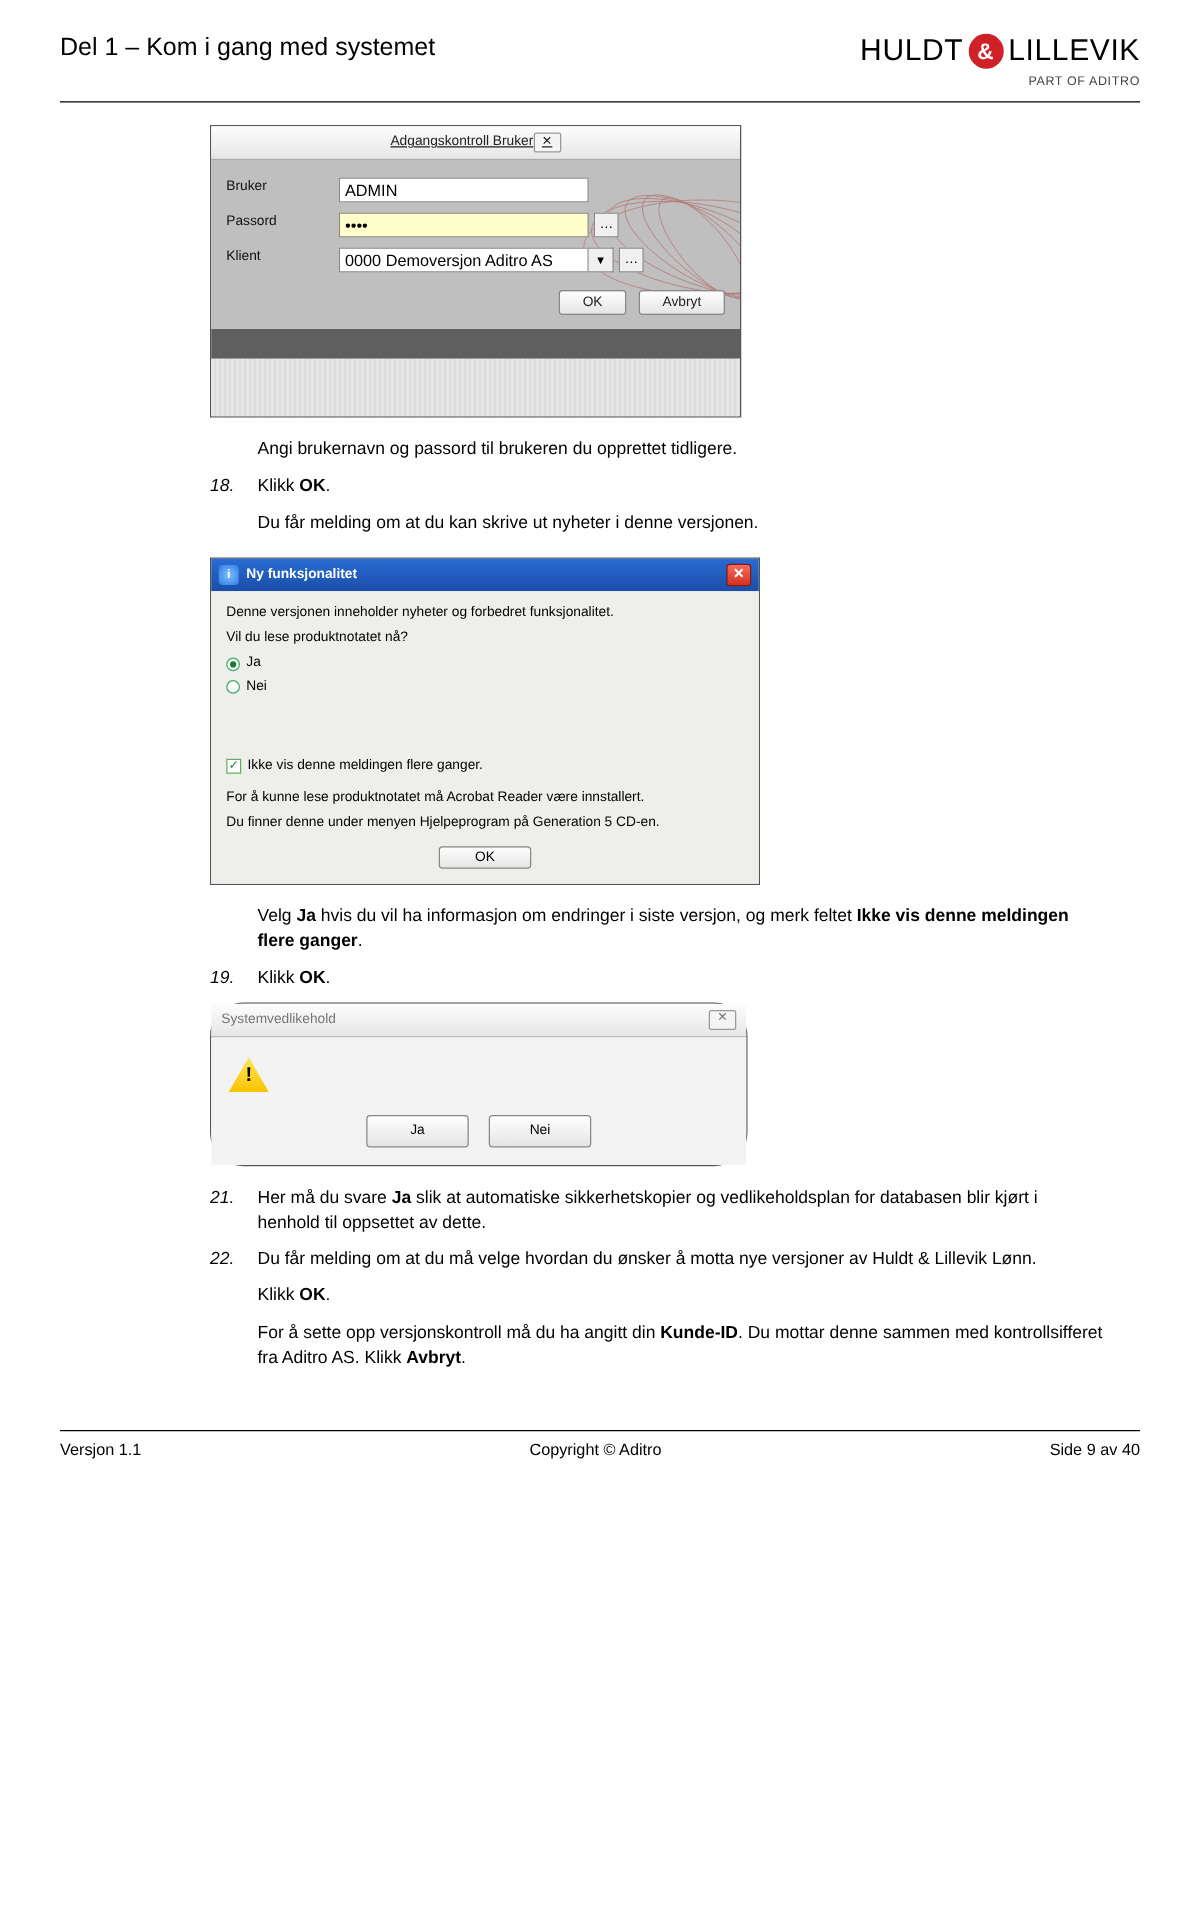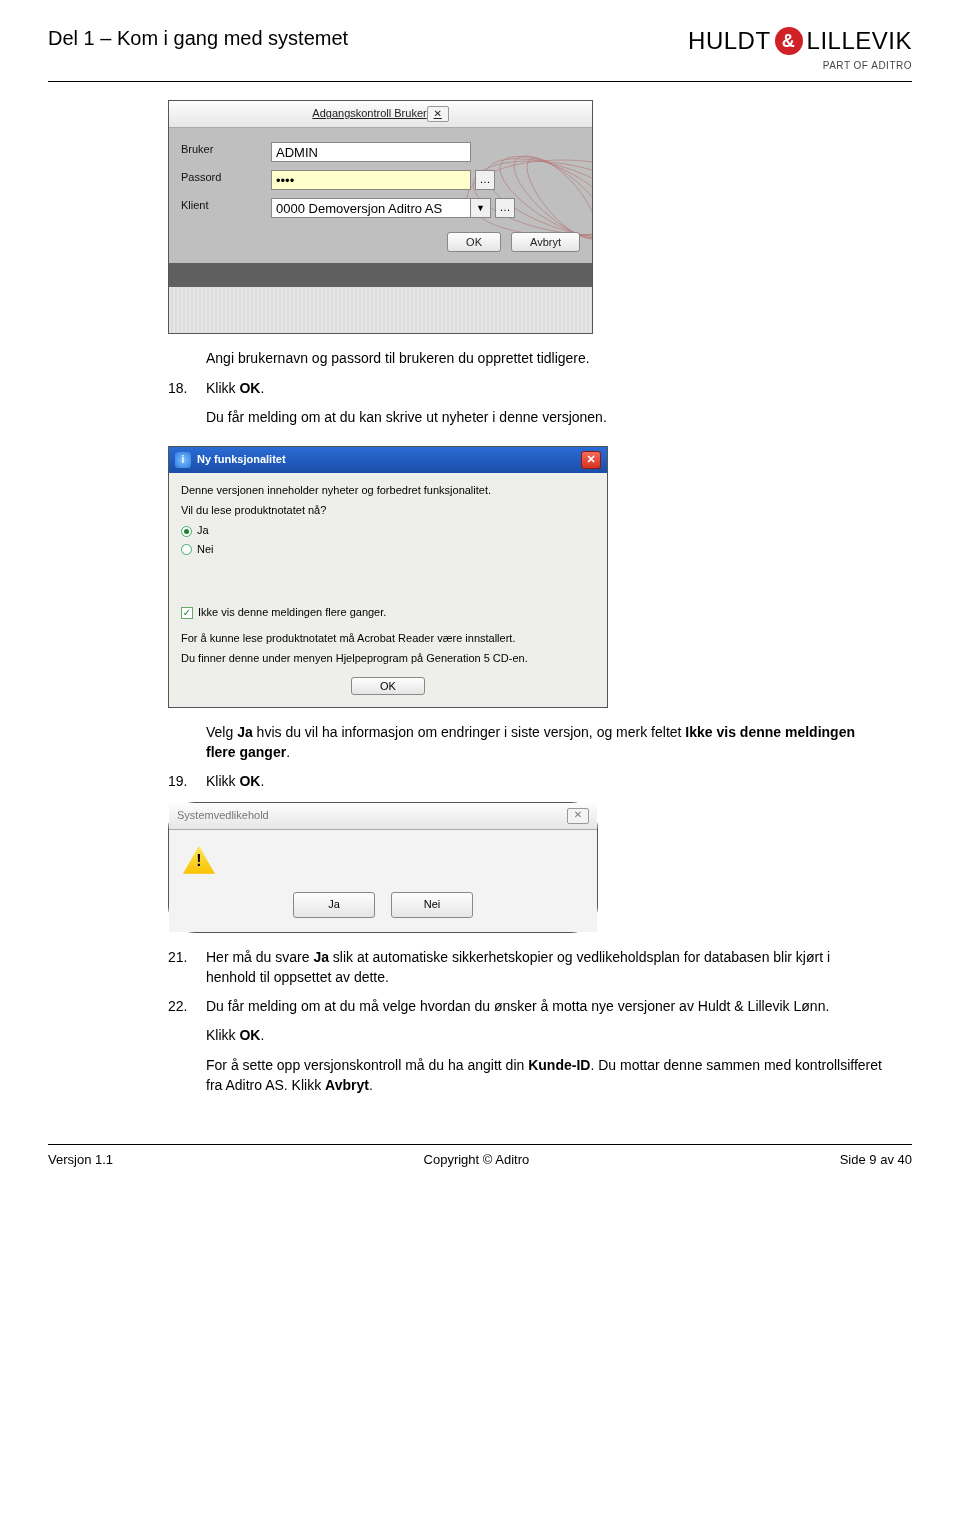--- a/index.html
+++ b/index.html
@@ -167,21 +167,21 @@
     font-weight:bold; color:#000; font-size: 16px; padding-bottom: 1px;
   }
   .d3btns { display:flex; justify-content:center; gap: 16px; margin-top: 18px; }
   .d3btn {
     border: 1px solid #888; background: linear-gradient(#fefefe,#e5e5e5);
     width: 82px; padding: 4px 0; text-align:center; border-radius:3px; font-size: 11px;
   }
 
   .para { margin: 9px 0; }
   .step { display:flex; gap: 6px; margin: 9px 0; }
-  .step .num { flex: 0 0 32px; }
+  .step .num { flex: 0 0 32px; font-style: italic; }
   .step .txtblk { flex: 1; }
   .indent { margin-left: 38px; }
 
   .footer {
     border-top: 1px solid #000;
     margin-top: 40px;
     padding-top: 6px;
     display: flex; justify-content: space-between;
     font-size: 13px;
     gap: 33px;

